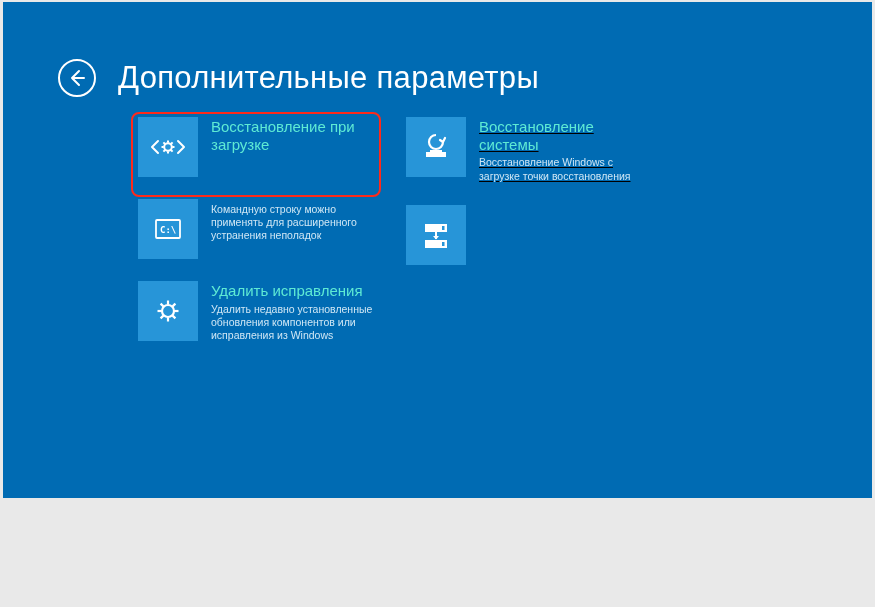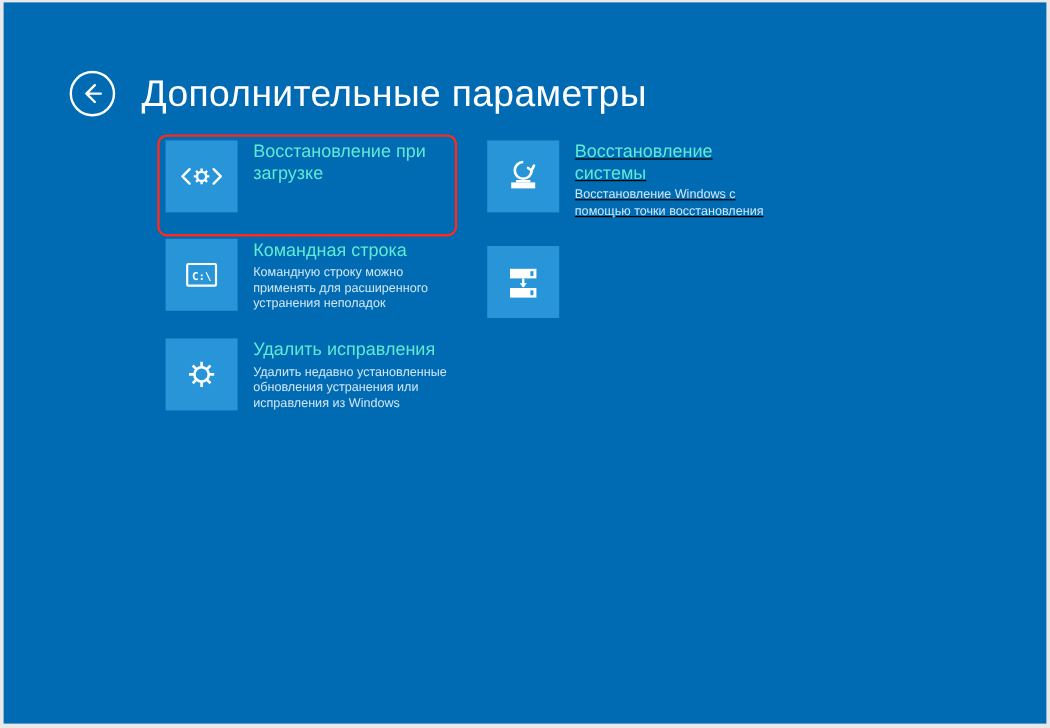--- a/index.html
+++ b/index.html
@@ -9,21 +9,21 @@
     height: 607px;
     background: #e9e9e9;
     font-family: "Segoe UI", Arial, sans-serif;
     overflow: hidden;
   }
   .screen {
     position: absolute;
     left: 3px;
     top: 2px;
     width: 869px;
-    height: 601px;
+    height: 496px;
     background: #006bb3;
     box-sizing: border-box;
   }
   .header {
     position: absolute;
     left: 55px;
     top: 57px;
     display: flex;
     align-items: center;
   }
@@ -143,21 +143,20 @@
       </div>
 
       <div class="tile">
         <div class="tile-icon">
           <svg width="40" height="40" viewBox="0 0 40 40">
             <rect x="8" y="11" width="24" height="18" rx="1" fill="none" stroke="#ffffff" stroke-width="1.8"></rect>
             <text x="12" y="24" font-family="Consolas, monospace" font-size="9" fill="#ffffff" font-weight="bold">C:\</text>
           </svg>
         </div>
         <div class="tile-text">
-          <div class="tile-title">Командная строка</div>
           <div class="tile-desc">Командную строку можно применять для расширенного устранения неполадок</div>
         </div>
       </div>
 
       <div class="tile">
         <div class="tile-icon">
           <svg width="40" height="40" viewBox="0 0 40 40">
             <g transform="translate(20,20)">
               <circle r="6" fill="none" stroke="#ffffff" stroke-width="2.2"></circle>
               <g stroke="#ffffff" stroke-width="2.2">
@@ -168,40 +167,40 @@
                 <line x1="7.4" y1="-7.4" x2="4.6" y2="-4.6"></line>
                 <line x1="-7.4" y1="7.4" x2="-4.6" y2="4.6"></line>
                 <line x1="7.4" y1="7.4" x2="4.6" y2="4.6"></line>
                 <line x1="-7.4" y1="-7.4" x2="-4.6" y2="-4.6"></line>
               </g>
             </g>
           </svg>
         </div>
         <div class="tile-text">
           <div class="tile-title">Удалить исправления</div>
-          <div class="tile-desc">Удалить недавно установленные обновления устранения или исправления из Windows</div>
+          <div class="tile-desc">Удалить недавно установленные обновления компонентов или исправления из Windows</div>
         </div>
       </div>
 
     </div>
 
     <div class="column col2">
 
       <div class="tile">
         <div class="tile-icon">
           <svg width="40" height="40" viewBox="0 0 40 40">
             <rect x="10" y="25" width="20" height="5" fill="#ffffff"></rect>
             <rect x="14" y="23" width="12" height="2" fill="#ffffff"></rect>
             <path d="M20 8 A7 7 0 1 0 27 15" fill="none" stroke="#ffffff" stroke-width="2.2"></path>
             <path d="M24 13 L27 15 L29 11" fill="none" stroke="#ffffff" stroke-width="2.2" stroke-linejoin="round" stroke-linecap="round"></path>
           </svg>
         </div>
         <div class="tile-text">
           <div class="tile-title">Восстановление системы</div>
-          <div class="tile-desc">Восстановление Windows с помощью точки восстановления</div>
+          <div class="tile-desc">Восстановление Windows с загрузке точки восстановления</div>
         </div>
       </div>
 
       <div class="tile">
         <div class="tile-icon">
           <svg width="40" height="40" viewBox="0 0 40 40">
             <rect x="9" y="9" width="22" height="8" fill="#ffffff"></rect>
             <rect x="9" y="25" width="22" height="8" fill="#ffffff"></rect>
             <rect x="26" y="11" width="2.5" height="4" fill="#2795d8"></rect>
             <rect x="26" y="27" width="2.5" height="4" fill="#2795d8"></rect>

